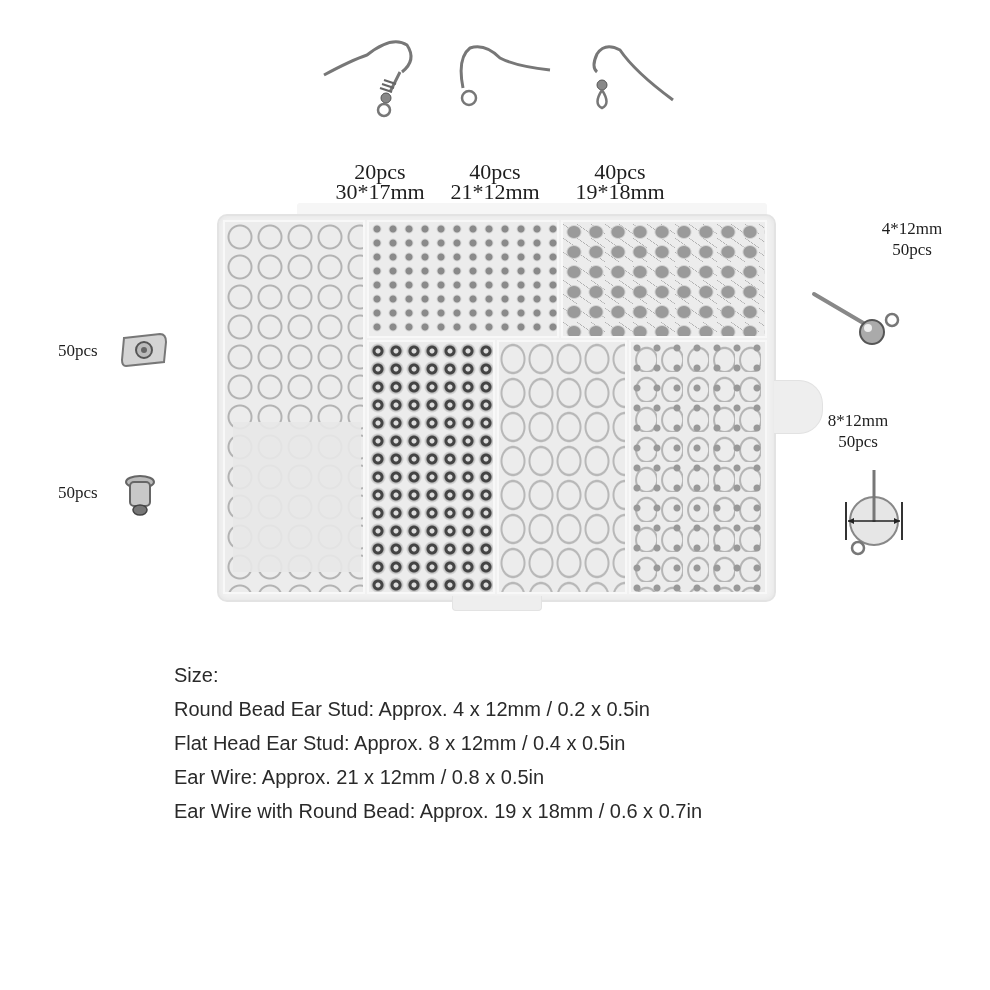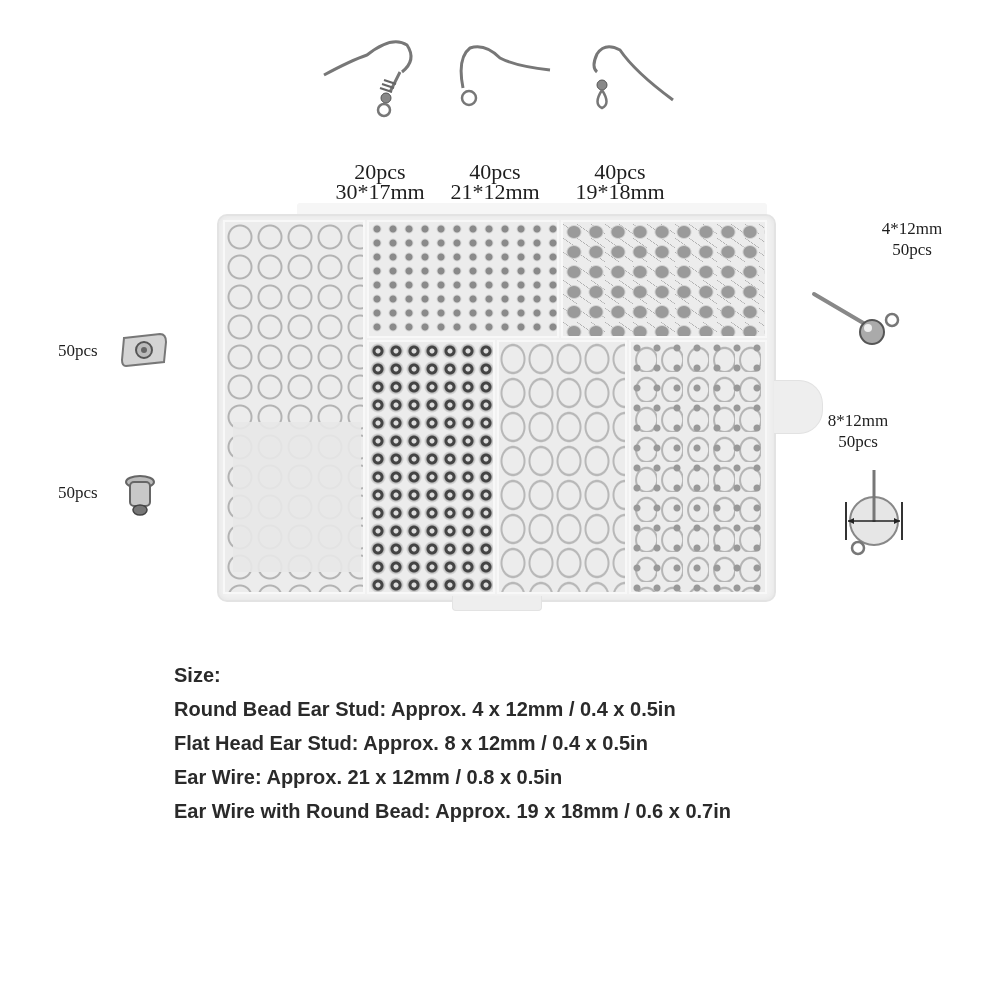--- a/index.html
+++ b/index.html
@@ -22,21 +22,21 @@
     .pattern-mixed { background-image: radial-gradient(circle at 30% 30%, #999 0 3px, transparent 4px), radial-gradient(ellipse at 60% 60%, transparent 0 9px, #b5b5b5 10px 11px, transparent 12px); background-size: 20px 20px, 26px 30px; }
     .pattern-spring { background-image: radial-gradient(ellipse at 50% 50%, transparent 0 10px, #b3b3b3 11px 12px, transparent 13px); background-size: 30px 30px; }
     .pattern-squares { background-image: linear-gradient(#777 0 0); background-size: 0 0; background-color: #e8e8e8;
       background-image: repeating-linear-gradient(90deg, #7a7a7a 0 3px, #cfcfcf 3px 8px, transparent 8px 18px), repeating-linear-gradient(0deg, transparent 0 10px, #e8e8e8 10px 16px); }
 
     
     .side-label { position: absolute; font-family: "Liberation Serif", serif; font-size: 17px; line-height: 21px; color: #1e1e1e; }
 
     
     .specs { position: absolute; left: 174px; top: 658px; font-family: "Liberation Sans", sans-serif; font-size: 20px; color: #2a2a2a; }
-    .specs div { height: 34px; line-height: 34px; white-space: nowrap; font-weight: bold; }
+    .specs div { height: 34px; line-height: 34px; white-space: nowrap; }
 
     svg { overflow: visible; }
   </style>
 </head>
 <body>
 
 <div>
 
   <svg class="abs" style="left:322px;top:30px" width="110" height="95">
     <path d="M2 45 Q30 30 45 25 Q70 5 85 15 Q95 30 80 42" fill="none" stroke="#777" stroke-width="3"></path>
@@ -122,17 +122,17 @@
   <line x1="60" y1="36" x2="60" y2="74" stroke="#333" stroke-width="2"></line>
   <circle cx="32" cy="55" r="24" fill="#e6e6e6" stroke="#888" stroke-width="2"></circle>
   <line x1="32" y1="4" x2="32" y2="56" stroke="#777" stroke-width="3"></line>
   <line x1="6" y1="55" x2="58" y2="55" stroke="#222" stroke-width="1.5"></line>
   <path d="M6 55 L12 52 L12 58 Z M58 55 L52 52 L52 58 Z" fill="#222"></path>
   <circle cx="16" cy="82" r="6" fill="none" stroke="#777" stroke-width="2.5"></circle>
 </svg>
 
 <div class="specs">
   <div>Size:</div>
-  <div>Round Bead Ear Stud: Approx. 4 x 12mm / 0.4 x 0.5in</div>
+  <div>Round Bead Ear Stud: Approx. 4 x 12mm / 0.2 x 0.5in</div>
   <div>Flat Head Ear Stud: Approx. 8 x 12mm / 0.4 x 0.5in</div>
   <div>Ear Wire: Approx. 21 x 12mm / 0.8 x 0.5in</div>
   <div>Ear Wire with Round Bead: Approx. 19 x 18mm / 0.6 x 0.7in</div>
 </div>
 
 </body></html>

